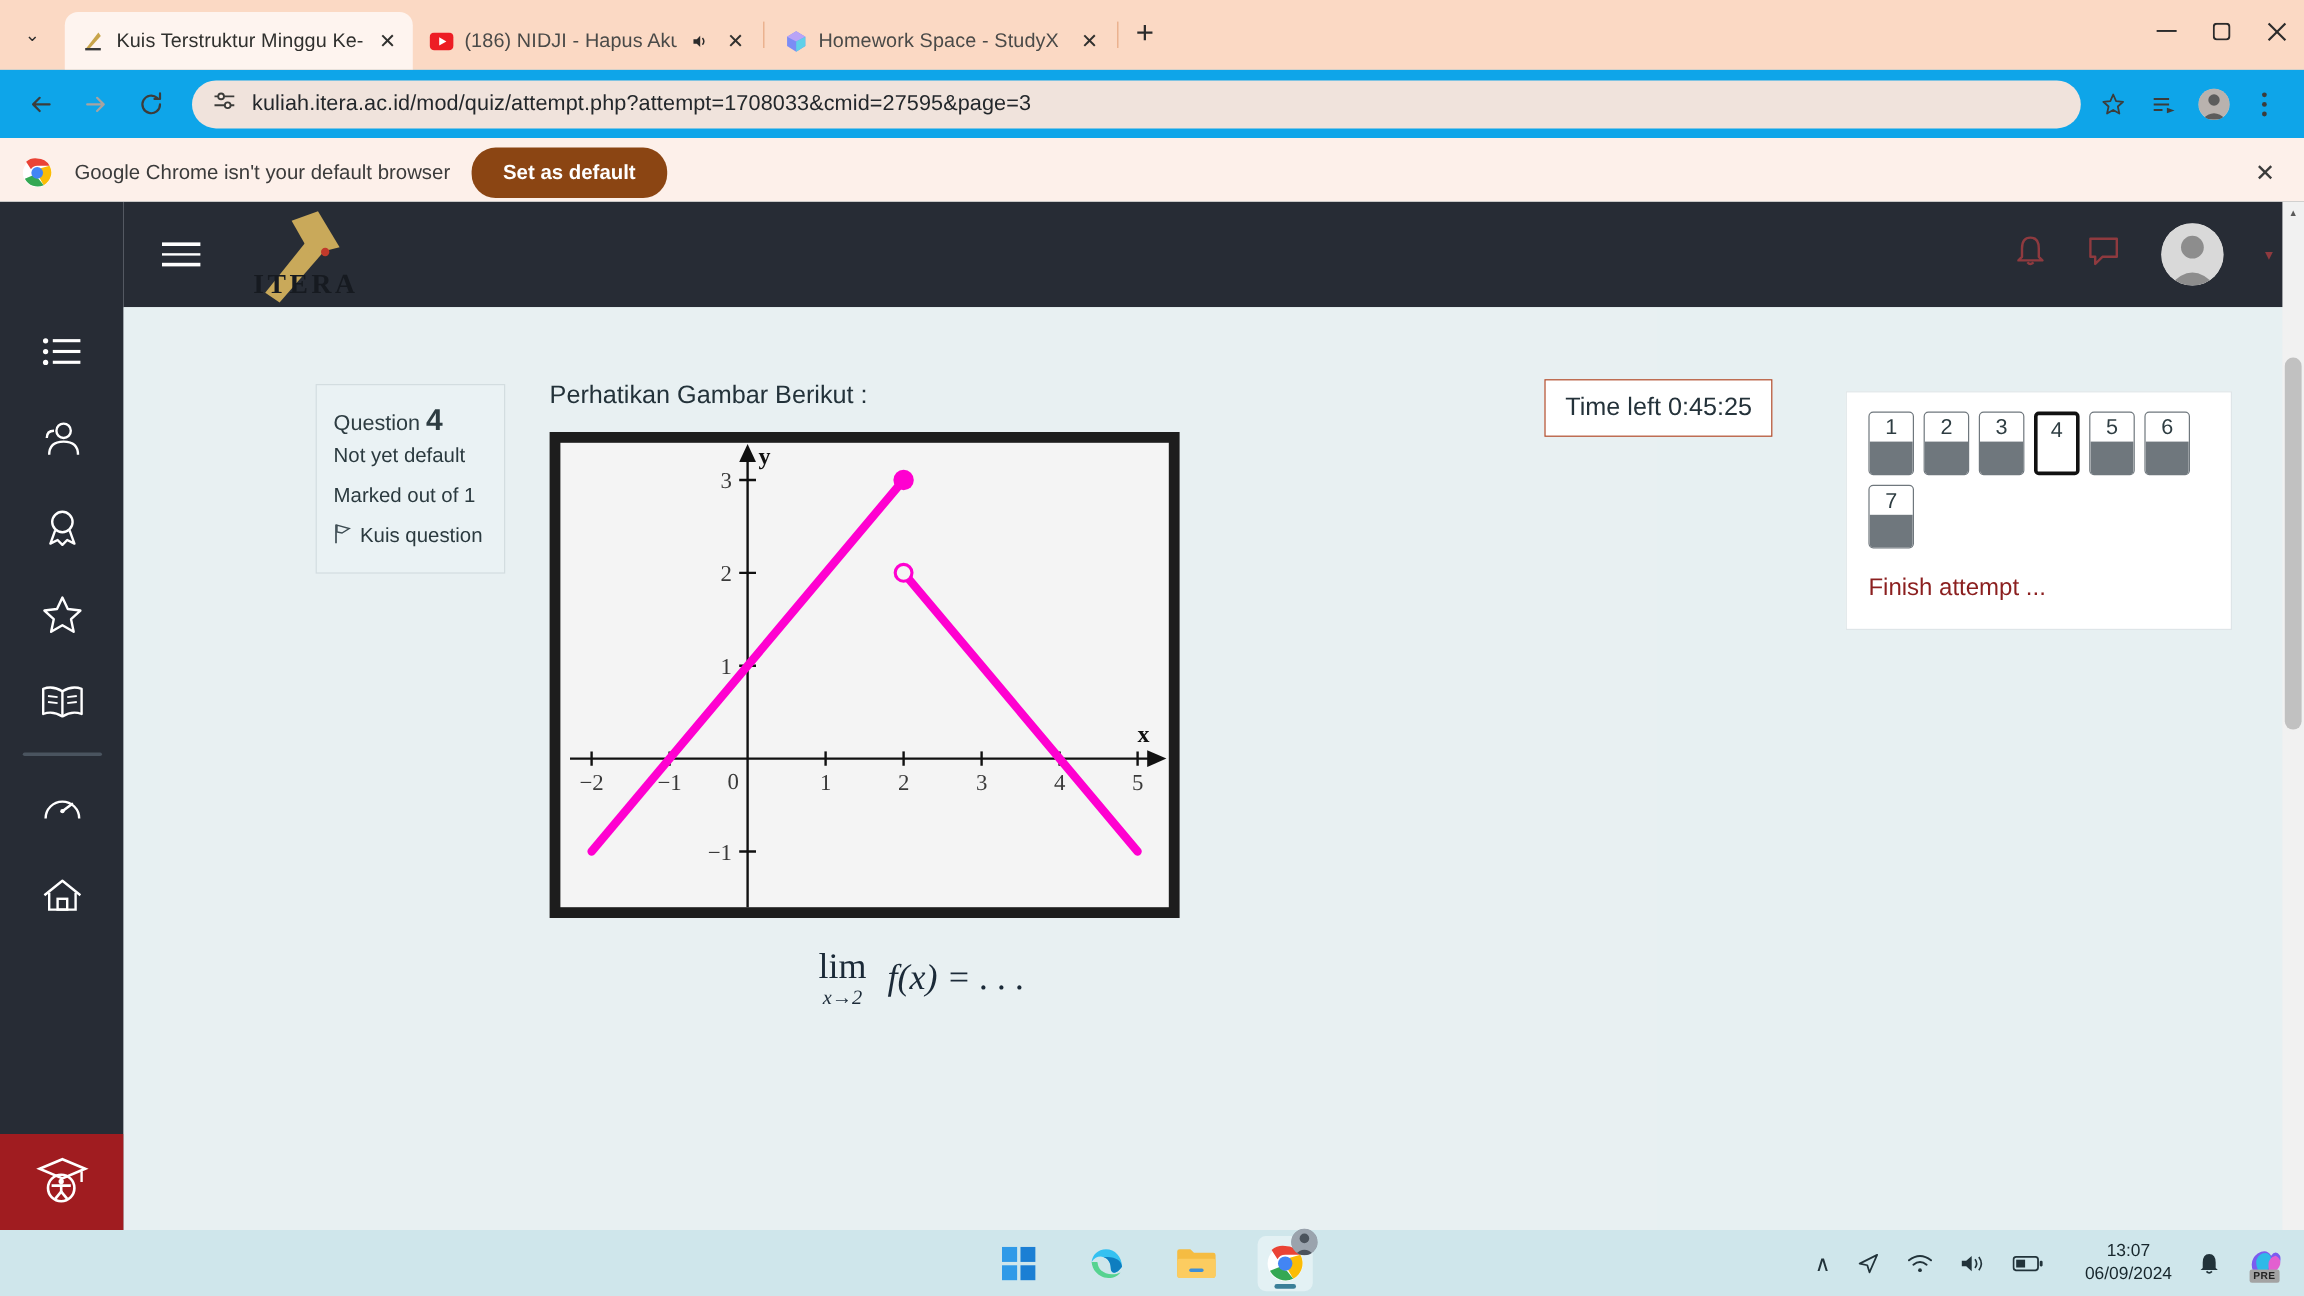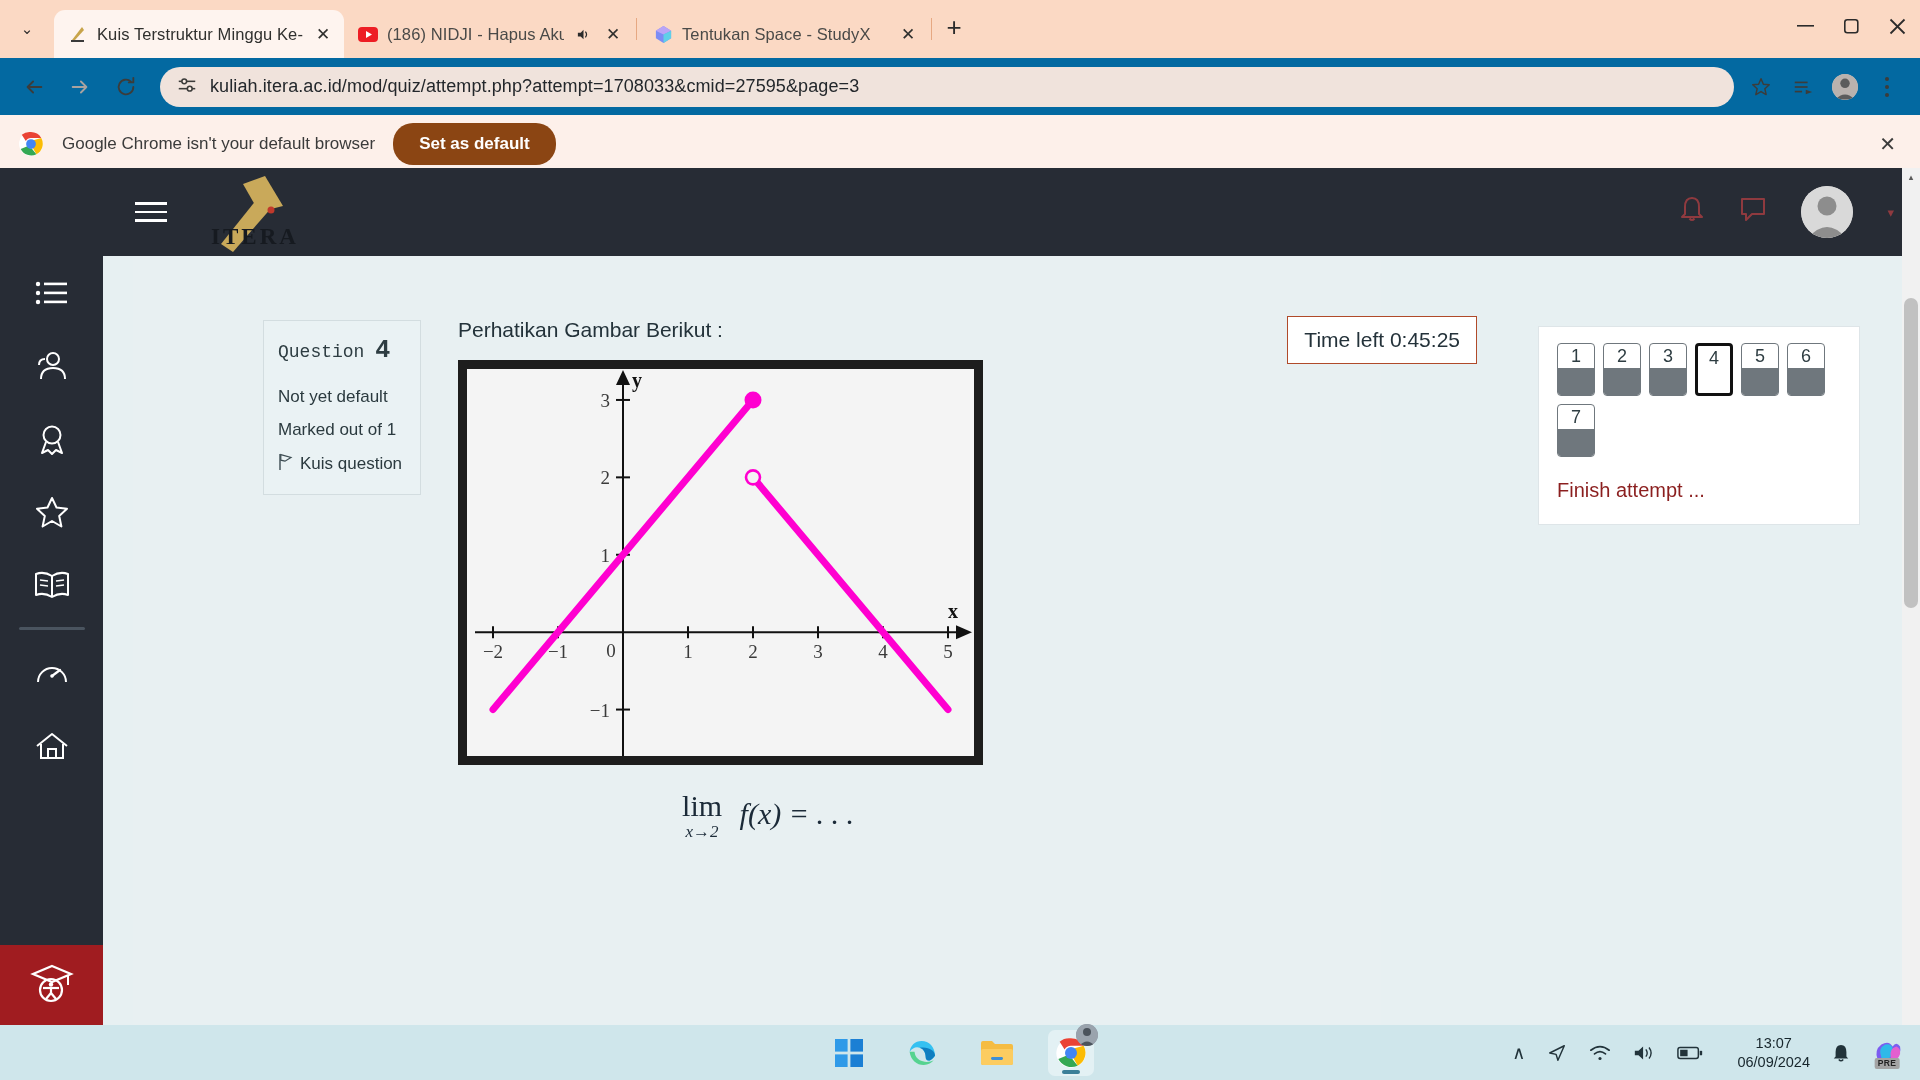--- a/index.html
+++ b/index.html
@@ -31,21 +31,21 @@
   .tab.inactive .title { color:#4a4a48; }
   .tab .closebtn { width:22px; height:22px; display:flex; align-items:center; justify-content:center; font-size:17px; color:#30302e; }
   .tab .spk { width:20px; display:flex; align-items:center; justify-content:center; font-size:14px; color:#3a3a38;}
   .tabdivider { width:1px; height:22px; background:#e6a882; align-self:center; margin:0 2px; }
   .newtab { width:40px; height:40px; display:flex; align-items:center; justify-content:center; font-size:26px; color:#2b2b2b; align-self:center; margin-bottom:4px;}
 
   .wincontrols { position:absolute; right:0; top:0; height:52px; display:flex; align-items:center; }
   .wincontrols div { width:46px; height:52px; display:flex; align-items:center; justify-content:center; font-size:16px; color:#2b2b2b;}
 
   
-  .omnirow { height:57px; background:#0369a1; display:flex; align-items:center; padding:0 14px; gap:6px;}
+  .omnirow { height:57px; background:#0ea5e9; display:flex; align-items:center; padding:0 14px; gap:6px;}
   .navbtn { width:40px; height:40px; display:flex; align-items:center; justify-content:center; font-size:21px; color:#3c3c3a;}
   .navbtn.disabled { color:#a9a3a0; }
   .omnibox {
     flex:1; height:40px; background:#f0e3dc; border-radius:20px; display:flex; align-items:center;
     padding:0 16px; gap:12px; margin:0 8px; position:relative;
   }
   .omnibox .url { font-size:18px; color:#23272b; letter-spacing:.1px; }
   .omni-icons { display:flex; align-items:center; gap:16px; padding-right:6px;}
   .omni-icons > div { width:26px; height:26px; display:flex; align-items:center; justify-content:center; font-size:19px; color:#3c3c3a;}
   .avatarbtn { width:33px; height:33px; border-radius:50%; background:#c8c3c0; display:flex; align-items:center; justify-content:center; overflow:hidden;}
@@ -83,21 +83,21 @@
 
   
   .quizarea { position:absolute; left:103px; top:88px; width:1817px; height:769px; background:#e7f0f2; }
   .whitecol { position:absolute; left:30px; top:0; width:1248px; height:769px; background:#ffffff; opacity:.06; }
 
   .qinfo {
     position:absolute; left:160px; top:64px; width:158px;
     border:1px solid #d3dde0; background:#eaf2f4; padding:13px 14px 18px 14px;
     font-size:17px; color:#2b3a3f; line-height:1.32;
   }
-  .qinfo .qnum { font-size:18px; color:#2e3d42; margin-bottom:19px;font-family:Liberation Mono, monospace; }
+  .qinfo .qnum { font-size:18px; color:#2e3d42; margin-bottom:2px; }
   .qinfo .qnum b { font-size:25px; font-weight:700; }
   .qinfo .row { margin-bottom:11px; }
   .qinfo .flag { display:flex; gap:7px; align-items:flex-start; }
 
   .qbody { position:absolute; left:355px; top:62px; width:790px; }
   .qbody .prompt { font-size:21px; color:#23323a; margin-bottom:18px; }
   .graphbox { width:525px; height:405px; background:#1d1d1d; padding:9px; }
   .graphinner { width:100%; height:100%; background:#f4f4f4; position:relative;}
   .qbody .tentukan { font-size:21px; color:#23323a; margin-top:18px; }
   .formula {
@@ -186,21 +186,21 @@
     <div class="tabdivider"></div>
 
     <div class="tab inactive">
       <span class="favicon">
         <svg width="19" height="19" viewBox="0 0 20 20">
             <polygon points="10,1 18,6 18,14 10,19 2,14 2,6" fill="#7b8cf5"></polygon>
             <polygon points="10,1 18,6 10,10 2,6" fill="#b9a4f7"></polygon>
             <polygon points="10,10 18,6 18,14 10,19" fill="#5fd0e8"></polygon>
           </svg>
       </span>
-      <span class="title">Tentukan Space - StudyX</span>
+      <span class="title">Homework Space - StudyX</span>
       <span class="closebtn">✕</span>
     </div>
 
     <div class="tabdivider"></div>
 
     <div class="newtab">+</div>
 
     <div class="wincontrols">
       <div>
         <svg width="17" height="2">

